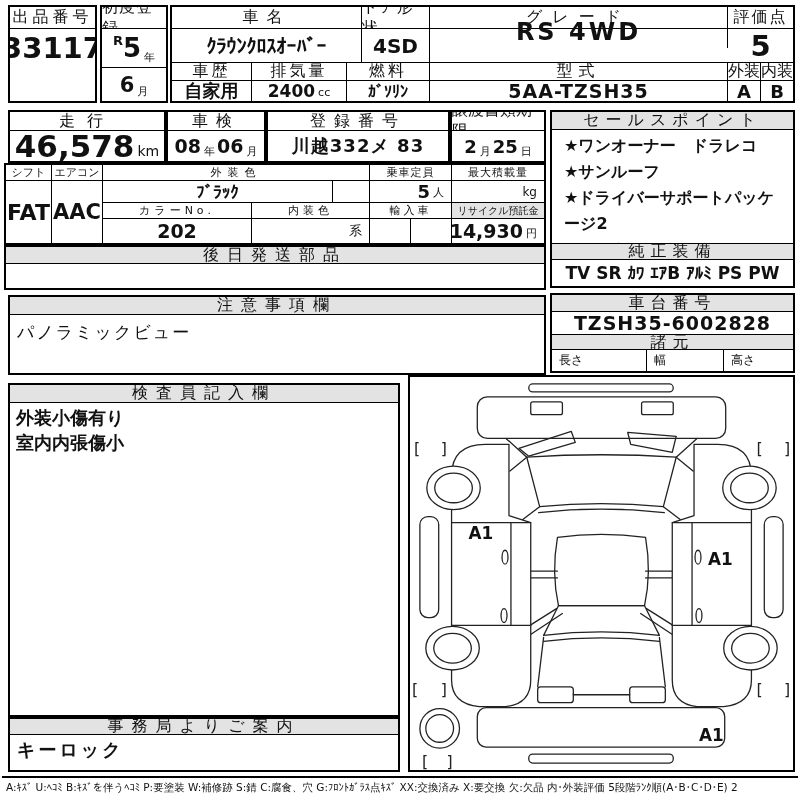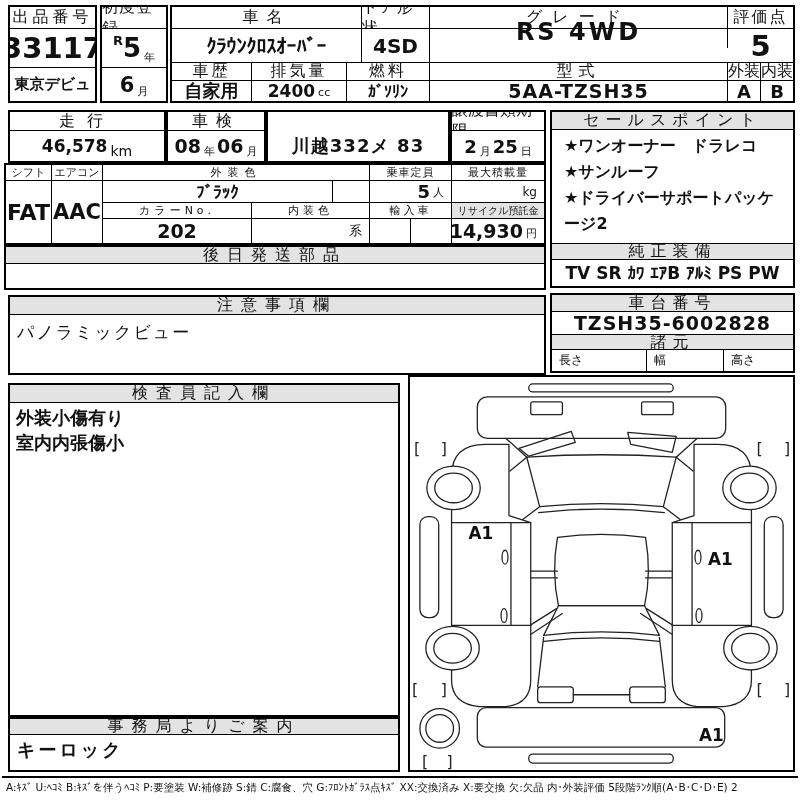--- a/index.html
+++ b/index.html
@@ -22,21 +22,20 @@
           font-size:10.5px;white-space:nowrap;display:flex;align-items:center;padding-left:4px;box-sizing:border-box;}
 </style>
 </head>
 <body>
 
 <div class="sheet">
 
   <div class="box" style="left:8px;top:5px;width:89px;height:98px;">
     <div class="cell hdr bb" style="left:0;top:0;width:85px;height:22px;">出品番号</div>
     <div class="cell val" style="left:0;top:22px;width:85px;height:38px;font-size:29px;letter-spacing:0px;">33117</div>
-    <div class="cell val bt" style="left:0;top:60px;width:85px;height:34px;font-size:15px;">東京デビュ</div>
   </div>
 
   <div class="box" style="left:100px;top:5px;width:68px;height:98px;">
     <div class="cell hdr bb" style="left:0;top:0;width:64px;height:22px;letter-spacing:1px;">初度登録</div>
     <div class="cell" style="left:0;top:22px;width:64px;height:38px;">
       <span style="font-size:13px;font-weight:bold;align-self:flex-start;padding-top:4px;">R</span>
         <span class="val" style="font-size:26px;">5</span>
         <span class="unit">年</span>
     </div>
     <div class="cell bt" style="left:0;top:60px;width:64px;height:34px;">
@@ -71,34 +70,35 @@
     </div>
     <div class="cell val br" style="left:175px;top:74px;width:83px;height:20px;font-size:16px;">ｶﾞｿﾘﾝ</div>
     <div class="cell val br" style="left:258px;top:74px;width:298px;height:20px;font-size:19px;letter-spacing:1px;">5AA-TZSH35</div>
     <div class="cell val br" style="left:556px;top:74px;width:33px;height:20px;font-size:18px;">A</div>
     <div class="cell val" style="left:589px;top:74px;width:32px;height:20px;font-size:18px;">B</div>
   </div>
 
   <div class="box" style="left:8px;top:110px;width:158px;height:53px;">
     <div class="cell hdr bb" style="left:0;top:0;width:154px;height:19px;letter-spacing:12px;">走行</div>
     <div class="cell" style="left:0;top:19px;width:154px;height:30px;">
-      <span class="val" style="font-size:17px;">46,578</span>
+      <span class="val" style="font-size:31px;">46,578</span>
         <span class="unit" style="font-size:14px;">km</span>
     </div>
   </div>
   <div class="box" style="left:166px;top:110px;width:100px;height:53px;">
     <div class="cell hdr bb" style="left:0;top:0;width:96px;height:19px;letter-spacing:8px;">車検</div>
     <div class="cell" style="left:0;top:19px;width:96px;height:30px;">
       <span class="val" style="font-size:19px;">08</span>
         <span class="unit">年</span>
         <span class="val" style="font-size:19px;margin-left:2px;">06</span>
         <span class="unit">月</span>
     </div>
   </div>
   <div class="box" style="left:266px;top:110px;width:184px;height:53px;">
+    <div class="cell hdr bb" style="left:0;top:0;width:180px;height:19px;letter-spacing:8px;">登録番号</div>
     <div class="cell val" style="left:0;top:19px;width:180px;height:30px;font-size:18px;letter-spacing:1px;">川越332メ 83</div>
   </div>
   <div class="box" style="left:450px;top:110px;width:96px;height:53px;">
     <div class="cell hdr bb" style="left:0;top:0;width:92px;height:19px;letter-spacing:0;">譲渡書類期限</div>
     <div class="cell" style="left:0;top:19px;width:92px;height:30px;">
       <span class="val" style="font-size:18px;">2</span>
         <span class="unit">月</span>
         <span class="val" style="font-size:18px;margin-left:2px;">25</span>
         <span class="unit">日</span>
     </div>

